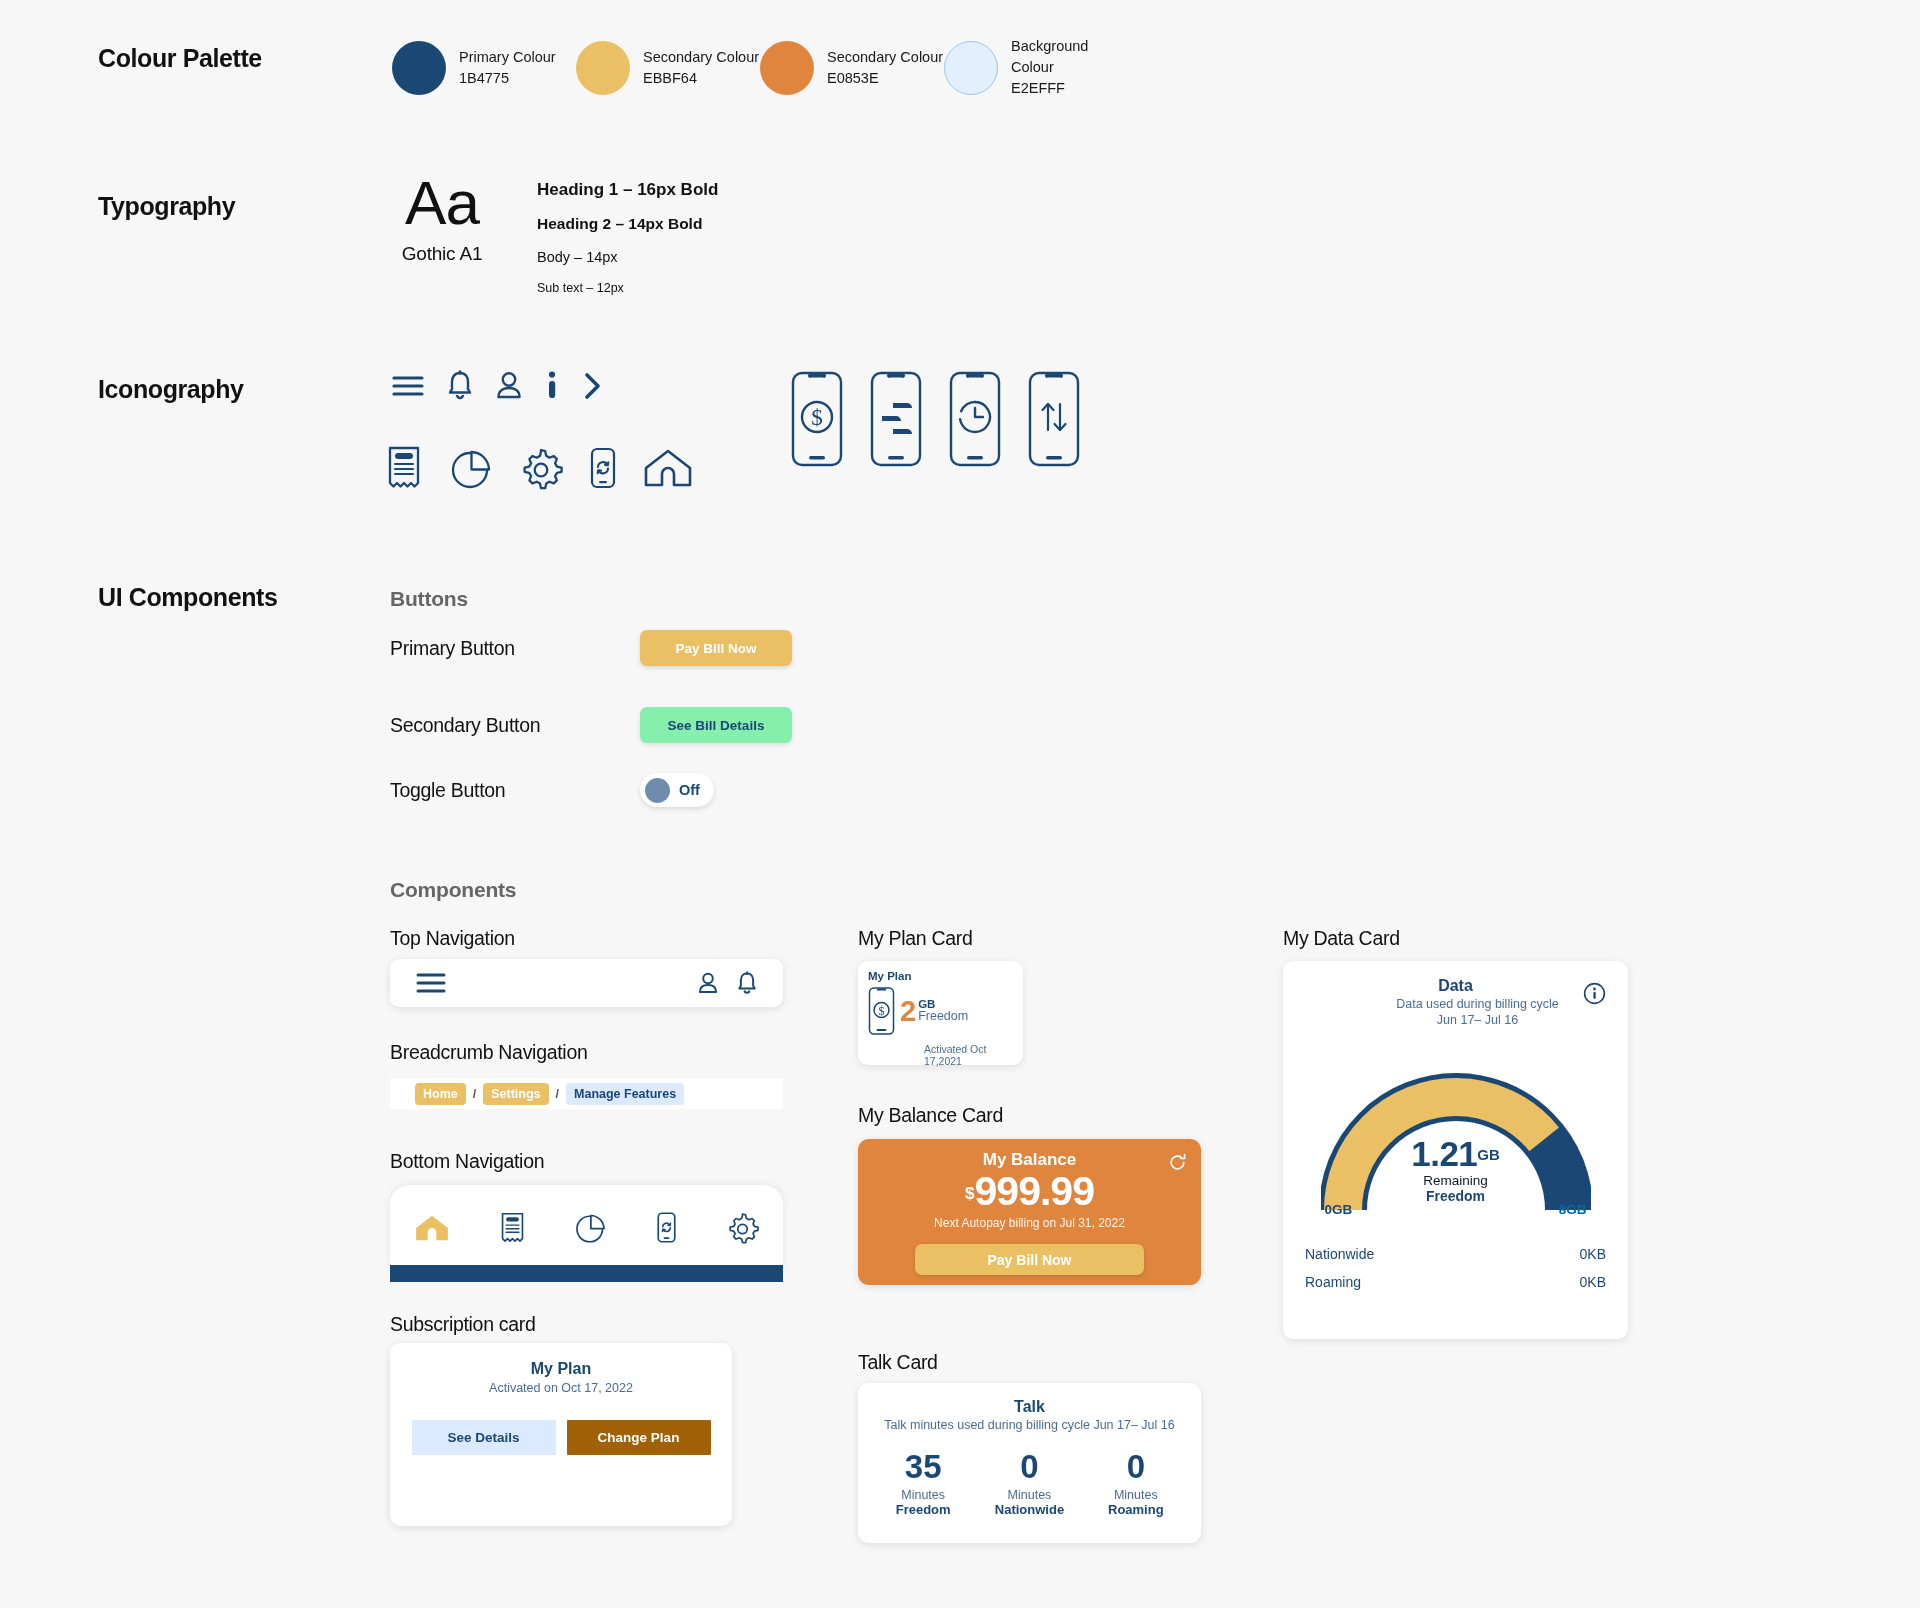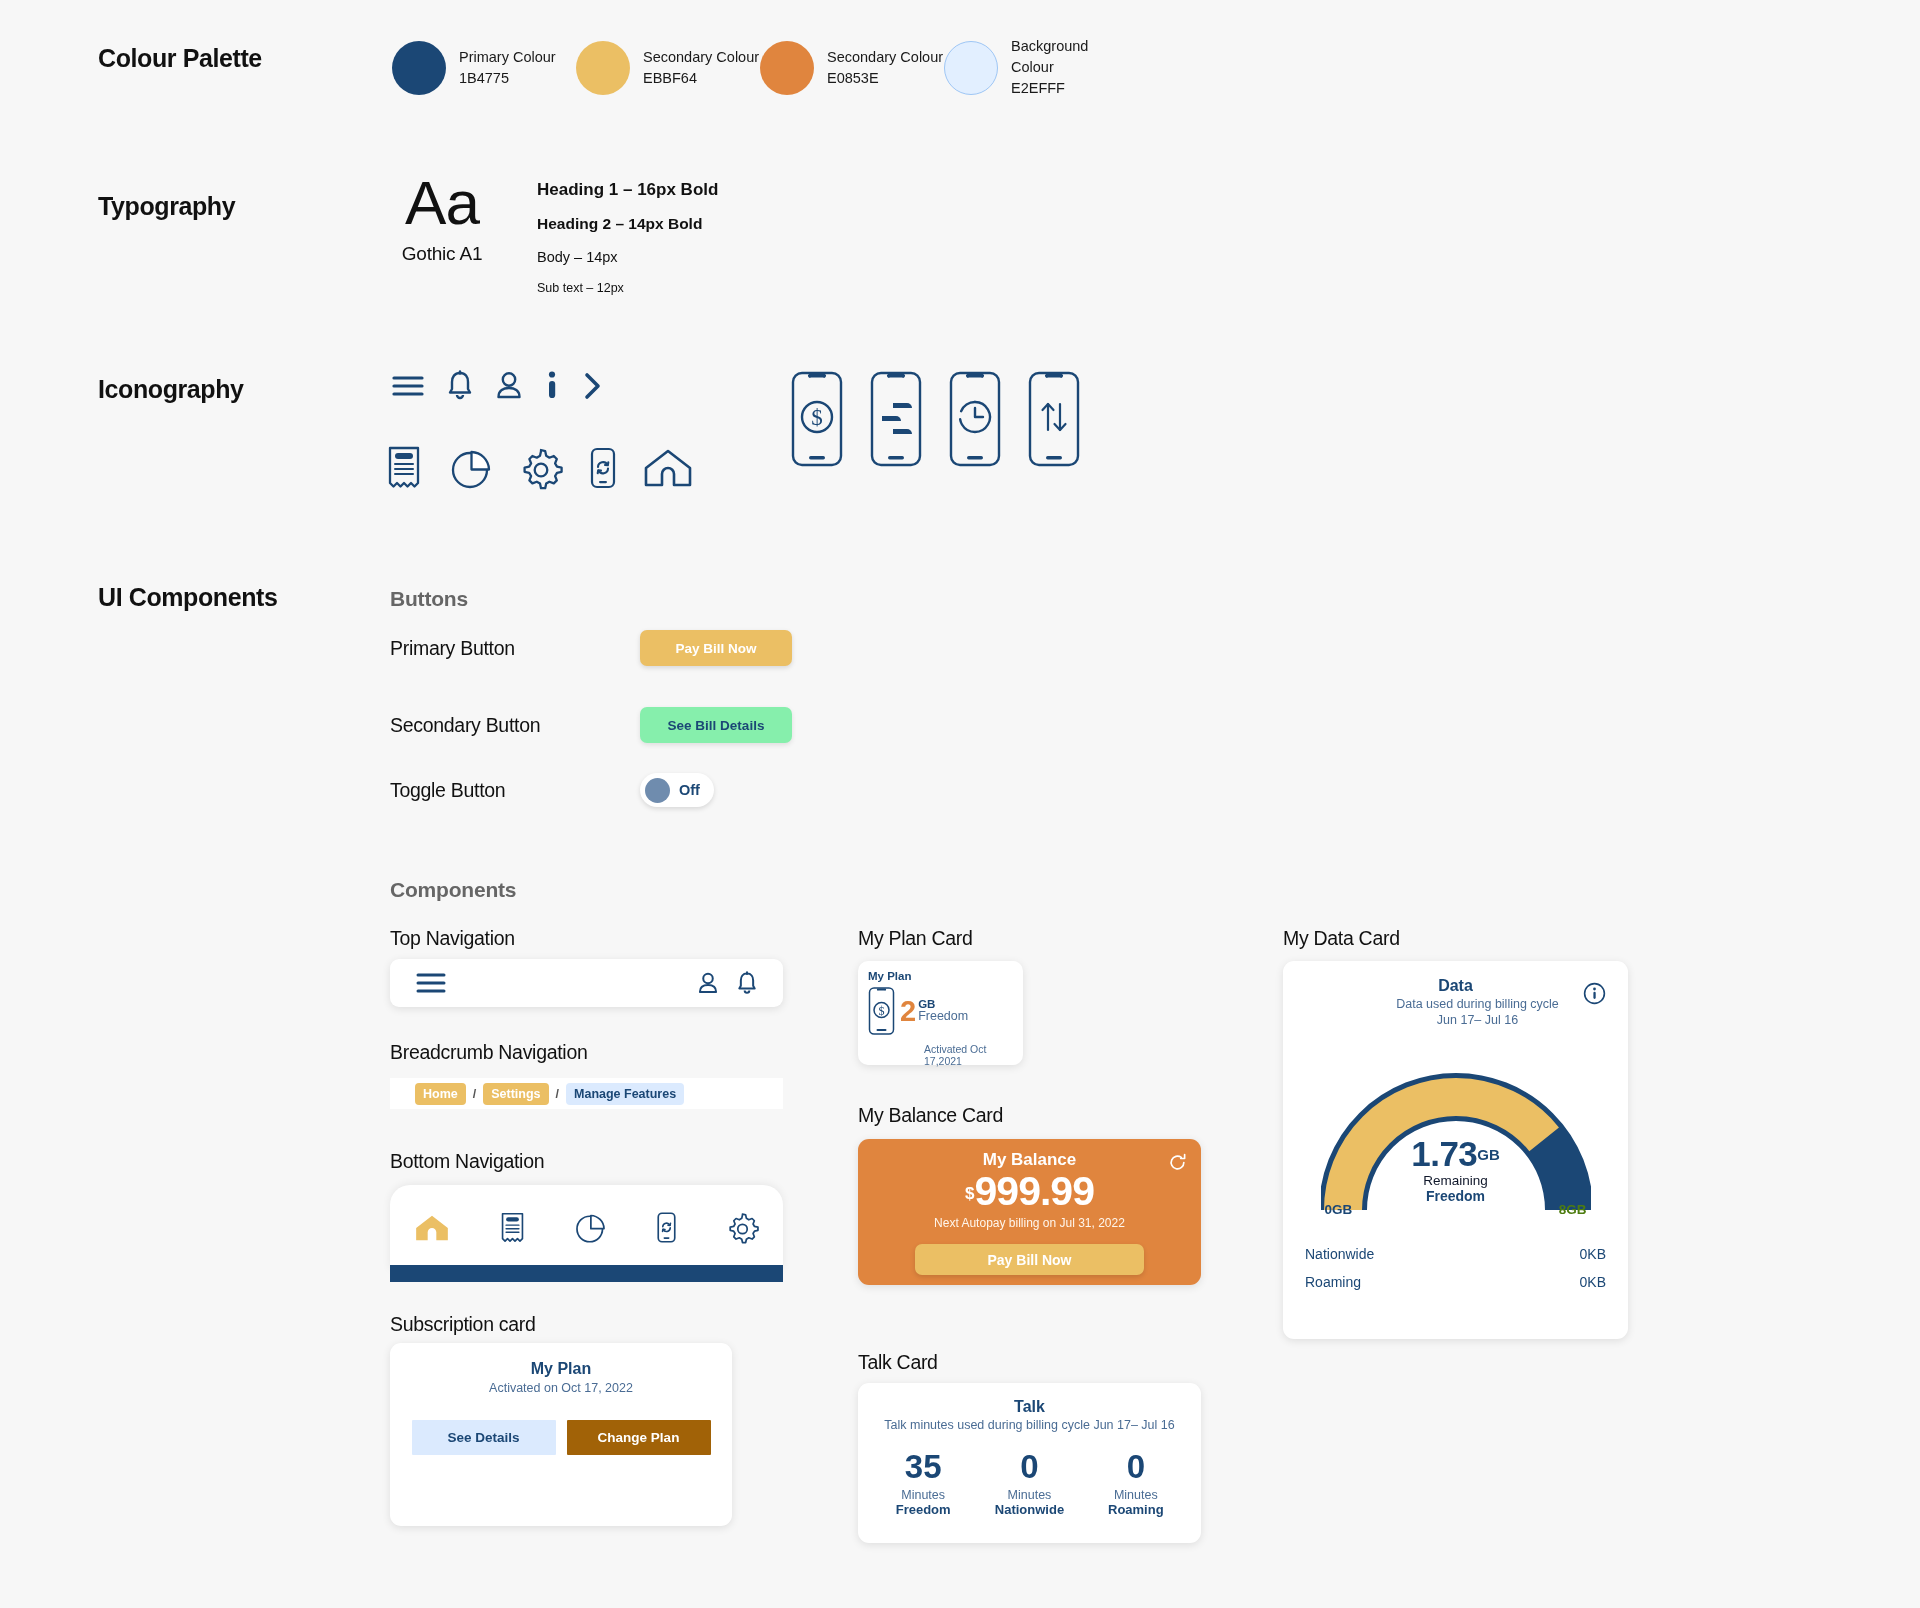--- a/index.html
+++ b/index.html
@@ -181,21 +181,21 @@
   #datacard .d-info { position: absolute; right: 22px; top: 21px; cursor: pointer; }
   #gauge-wrap { position: relative; width: 270px; height: 165px; margin: 22px auto 0; }
   #gauge-center {
     position: absolute; left: 0; right: 0; top: 86px; text-align: center;
   }
   #gauge-center .g-val { font-size: 35px; font-weight: bold; color: #1b4775; line-height: 1; letter-spacing: -0.5px;}
   #gauge-center .g-unit { font-size: 15px; font-weight: bold; color: #1b4775; vertical-align: super;}
   #gauge-center .g-rem { font-size: 13.5px; color: #0f172a; margin-top: 2px;}
   #gauge-center .g-kind { font-size: 14px; font-weight: bold; color: #1b4775; }
   .g-min { position: absolute; left: 4px; bottom: -2px; font-size: 13.5px; font-weight: bold; color: #1b4775;}
-  .g-max { position: absolute; right: 4px; bottom: -2px; font-size: 13.5px; font-weight: bold; color: #4d7c0f;}
+  .g-max { position: absolute; right: 4px; bottom: -2px; font-size: 13.5px; font-weight: bold; color: #0369a1;}
   #datacard .d-rows { margin-top: 31px; padding: 0 22px; }
   #datacard .d-row { display: flex; justify-content: space-between; font-size: 14px; color: #1b4775; margin-bottom: 12px;}
 </style>
 </head>
 <body>
 
 <div class="page">
 
   <div class="section-label" style="left:98px; top:44px;">Colour Palette</div>
   <div class="section-label" style="left:98px; top:192px;">Typography</div>
@@ -519,21 +519,21 @@
 
     <div id="gauge-wrap">
       <svg width="270" height="165" viewBox="0 0 270 165">
 
         <path d="M 22 160 A 113 113 0 0 1 248 160" fill="none" stroke="#1b4775" stroke-width="48" stroke-linecap="butt"></path>
 
         <path id="gauge-used" d="M 22 160 A 113 113 0 0 1 248 160" fill="none" stroke="#ebbf64" stroke-width="38" stroke-linecap="butt" stroke-dasharray="278.27040401458737 365.0499572753906" stroke-dashoffset="0"></path>
       </svg>
       <div id="gauge-center">
         <div>
-          <span class="g-val">1.73</span><span class="g-unit">GB</span>
+          <span class="g-val">1.21</span><span class="g-unit">GB</span>
         </div>
         <div class="g-rem">Remaining</div>
         <div class="g-kind">Freedom</div>
       </div>
       <div class="g-min">0GB</div>
       <div class="g-max">8GB</div>
     </div>
 
     <div class="d-rows">
       <div class="d-row">

